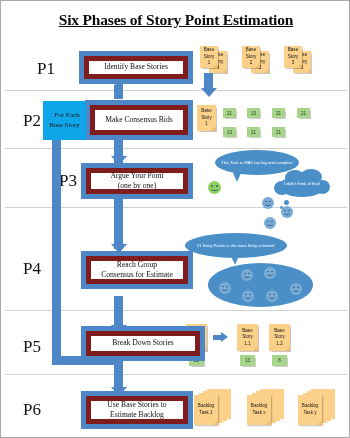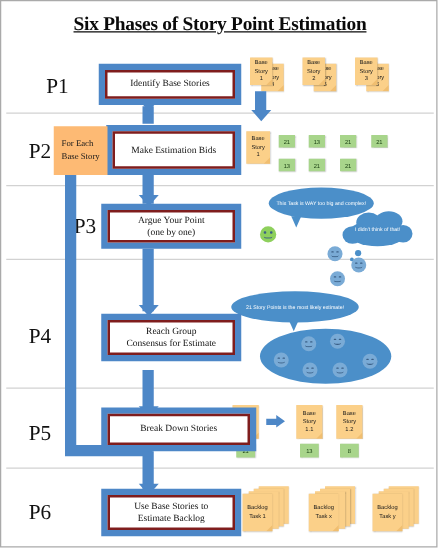--- a/index.html
+++ b/index.html
@@ -24,21 +24,21 @@
     font-family:"Liberation Serif", serif;
     font-size:17px;color:#111;
   }
 
   
   .fbox{
     position:absolute;background:#4d87c7;box-sizing:border-box;
     padding:5px;z-index:6;
   }
   .fbox .inner{
-    background:#fff;border:2px solid #7f1d1d;width:100%;height:100%;
+    background:#fff;border:5px solid #7f1d1d;width:100%;height:100%;
     display:flex;align-items:center;justify-content:center;text-align:center;
     font-family:"Liberation Serif", serif;font-size:7.6px;color:#111;line-height:1.35;
     box-sizing:border-box;padding:1px;
   }
 
   
   .vline{position:absolute;background:#4d87c7;width:9px;z-index:2;}
   .hline{position:absolute;background:#4d87c7;height:9px;z-index:2;}
   .arrowdown{
     position:absolute;width:0;height:0;z-index:3;
@@ -46,22 +46,22 @@
     border-top:9px solid #4d87c7;
   }
   .arrowup{
     position:absolute;width:0;height:0;z-index:3;
     border-left:8px solid transparent;border-right:8px solid transparent;
     border-bottom:9px solid #4d87c7;
   }
 
   
   .ybox{
-    position:absolute;background:#fdba74;z-index:7;box-sizing:border-box;
-    display:flex;align-items:center;justify-content:center;text-align:left;
+    position:absolute;background:#0ea5e9;z-index:7;box-sizing:border-box;
+    display:flex;align-items:center;justify-content:center;text-align:right;
     font-family:"Liberation Serif", serif;font-size:7px;color:#1a1a1a;line-height:1.35;
   }
 
   
   .sticky{
     position:absolute;background:#fbd089;box-sizing:border-box;
     display:flex;align-items:center;justify-content:center;text-align:center;
     font-family:"Liberation Sans", sans-serif;font-size:4.6px;color:#1a1a1a;
     line-height:1.45;box-shadow:0.5px 0.5px 1px rgba(0,0,0,.22);
     overflow:hidden;
@@ -203,21 +203,21 @@
 3</div>
 
 <div class="vline" style="left:203px;top:72px;height:18px;"></div>
 <div class="arrowdown" style="left:199.5px;top:87px;"></div>
 
 <div class="ybox" style="left:42px;top:100px;width:43px;height:39px;">
   <span style="white-space:pre-line;">For Each
 Base Story</span>
 </div>
 <div class="fbox" style="left:84px;top:99px;width:108px;height:40px;">
-  <div class="inner">Make Estimation Bids</div>
+  <div class="inner">Make Consensus Bids</div>
 </div>
 
 <div class="sticky" style="left: 196px; top: 104px; width: 19px; height: 26px; white-space: pre-line;">Base
 Story
 1</div>
 
 <div class="gcard" style="left:222px;top:107px;width:13px;height:10px;">21</div>
 <div class="gcard" style="left:246px;top:107px;width:13px;height:10px;">13</div>
 <div class="gcard" style="left:271px;top:107px;width:13px;height:10px;">21</div>
 <div class="gcard" style="left:296px;top:107px;width:13px;height:10px;">21</div>

